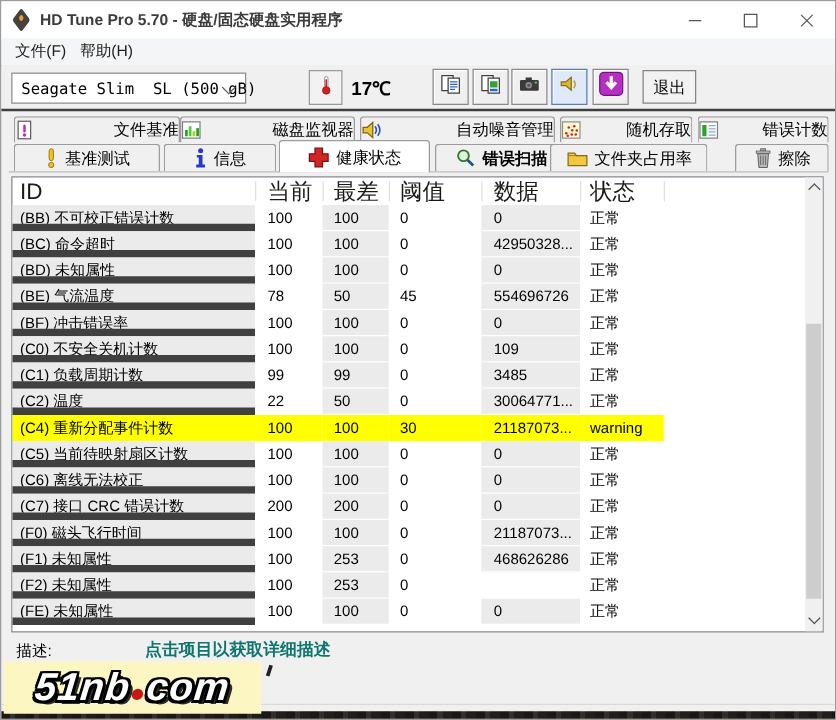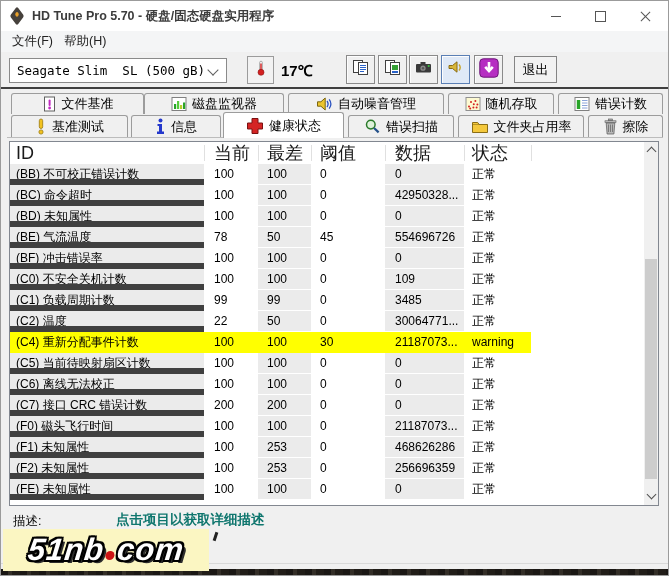--- a/index.html
+++ b/index.html
@@ -16,37 +16,37 @@
   .glyph-min{width:10px;height:0;border-top:1px solid #555;}
   .glyph-max{width:9px;height:9px;border:1px solid #555;}
   .glyph-close{position:relative;width:11px;height:11px;}
   .glyph-close:before,.glyph-close:after{content:"";position:absolute;left:-1px;top:5px;width:13px;height:1px;background:#555;}
   .glyph-close:before{transform:rotate(45deg);}  .glyph-close:after{transform:rotate(-45deg);}
   
   .menubar{position:absolute;left:0;top:30px;width:100%;height:21px;background:#f4f5f6;border-bottom:1px solid #a21caf;}
   .menu-item{position:absolute;top:0;height:21px;line-height:21px;padding:0 7px;font-size:12.5px;color:#222;}
   
   .toolbar{position:absolute;left:0;top:51px;width:100%;height:35px;background:#f0f0f0;}
-  .combo{position:absolute;left:8px;top:6px;width:218px;height:25px;background:#fff;border:1px solid #8a8a8a;box-sizing:border-box;}
+  .combo{position:absolute;left:8px;top:6px;width:188px;height:25px;background:#fff;border:1px solid #8a8a8a;box-sizing:border-box;}
   .combo-text{position:absolute;left:7px;top:4px;font-family:"DejaVu Sans Mono","Liberation Mono",monospace;font-size:12.5px;white-space:pre;color:#000;}
   .combo-arrow{position:absolute;right:9px;top:7px;width:7px;height:7px;border-right:1.5px solid #606060;border-bottom:1.5px solid #606060;transform:rotate(45deg);}
   .thermo-btn{position:absolute;left:246px;top:4px;width:27px;height:28px;border:1px solid #9b9b9b;background:#f2f2f2;
               box-sizing:border-box;display:flex;align-items:center;justify-content:center;}
   .temp-text{position:absolute;left:280px;top:8px;font-size:15px;font-weight:bold;color:#000;}
   #toolbar-buttons{position:absolute;left:345px;top:3px;height:30px;}
   .tool-btn{position:absolute;top:0;width:29px;height:29px;border:1px solid #8a8a8a;background:#f0f0f0;
             box-sizing:border-box;display:flex;align-items:center;justify-content:center;box-shadow:inset 1px 1px 0 #fdfdfd;}
   .tool-btn.toggled{border-color:#5a7fb5;background:#dfe9f7;}
   .exit-btn{position:absolute;left:513px;top:4px;width:43px;height:27px;border:1px solid #848484;background:#f2f2f2;
             box-sizing:border-box;text-align:center;line-height:25px;font-size:13px;color:#000;}
   .toolbar-sep{position:absolute;left:0;top:86px;width:100%;height:2px;background:#3f3f3f;}
   
   .tab{position:absolute;background:#f0f0f0;border:1px solid #9c9c9c;border-bottom:none;border-radius:3px 3px 0 0;
        box-sizing:border-box;display:flex;align-items:center;justify-content:center;gap:5px;font-size:13px;color:#000;}
-  .tab.r1{top:92px;height:21px;}
+  .tab.r1{top:92px;height:21px;justify-content:space-between;}
   .tab.r2{top:114px;height:22px;}
   .tab.active{top:111px;height:26px;background:#fff;z-index:5;}
   .tab .icon{display:flex;}
   .tabline{position:absolute;left:6px;top:136px;width:656px;height:1px;background:#bcbcbc;z-index:1;}
   
   #table{position:absolute;left:8px;top:140px;width:650px;height:365px;background:#fff;border:1px solid #828790;box-sizing:border-box;}
   .hcell{position:absolute;top:0;height:18px;line-height:22px;font-size:18px;color:#1a1a1a;white-space:nowrap;}
   .hsep{position:absolute;top:3px;height:16px;width:1px;background:#e0e0e0;}
   #table-body{position:absolute;left:0;top:22px;width:634px;}
   .trow{position:relative;height:21px;}
@@ -241,30 +241,30 @@
         <span class="tab-label">信息</span>
       </div>
       <div class="tab r2 active" style="left: 222px; width: 121px;">
         <span class="icon">
           <svg width="18" height="18" viewBox="0 0 18 18">
             <path d="M6 1.5h6v4.5h4.5v6H12v4.5H6V12H1.5V6H6z" fill="#d42424" stroke="#7a1212" stroke-width="1"></path>
           </svg>
         </span>
         <span class="tab-label">健康状态</span>
       </div>
-      <div class="tab r2" style="left: 347px; width: 106px;">
+      <div class="tab r2" style="left: 347px; width: 106px; font-weight: bold;">
         <span class="icon">
           <svg width="17" height="17" viewBox="0 0 17 17">
             <circle cx="6.8" cy="6.6" r="4.3" fill="#def2da" stroke="#2a7a2a" stroke-width="1.5"></circle>
             <line x1="10" y1="10" x2="14.6" y2="14.4" stroke="#24518a" stroke-width="2.2"></line>
           </svg>
         </span>
         <span class="tab-label">错误扫描</span>
       </div>
-      <div class="tab r2" style="left: 457px; width: 126px;">
+      <div class="tab r2" style="left: 439px; width: 126px;">
         <span class="icon">
           <svg width="18" height="16" viewBox="0 0 18 16">
             <path d="M1.5 3.5h5.2l1.4 2h8.4v8H1.5z" fill="#f4c83c" stroke="#8a6d14"></path>
             <path d="M1.5 5.5h15" stroke="#8a6d14" stroke-width="0.6"></path>
           </svg>
         </span>
         <span class="tab-label">文件夹占用率</span>
       </div>
       <div class="tab r2" style="left: 587px; width: 75px;">
         <span class="icon">
@@ -406,21 +406,20 @@
           <div class="cell c2">253</div>
           <div class="cell c3">0</div>
           <div class="cell c4">468626286</div>
           <div class="cell c5">正常</div>
         </div>
         <div class="trow">
           <div class="cell c0">(F2) 未知属性</div>
           <div class="cell c1">100</div>
           <div class="cell c2">253</div>
           <div class="cell c3">0</div>
-          <div class="cell c4">256696359</div>
           <div class="cell c5">正常</div>
         </div>
         <div class="trow">
           <div class="cell c0">(FE) 未知属性</div>
           <div class="cell c1">100</div>
           <div class="cell c2">100</div>
           <div class="cell c3">0</div>
           <div class="cell c4">0</div>
           <div class="cell c5">正常</div>
         </div>

